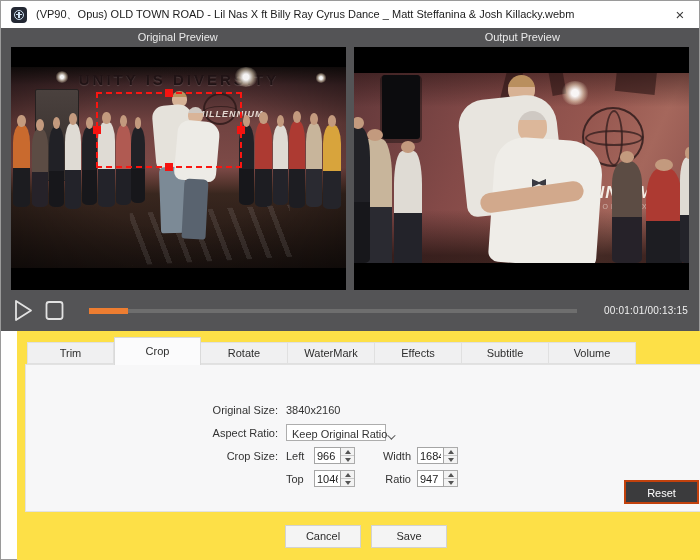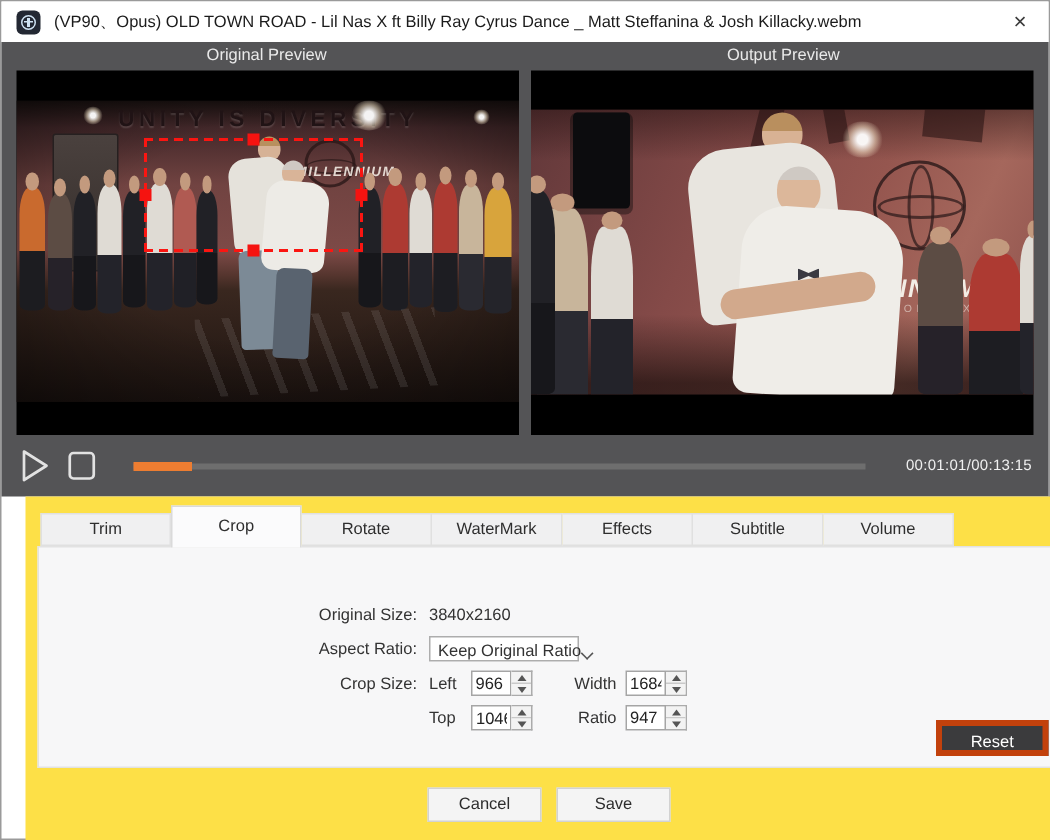--- a/index.html
+++ b/index.html
@@ -97,21 +97,21 @@
   .chev { width:6px; height:6px; border-right:1.3px solid #555; border-bottom:1.3px solid #555; transform:rotate(45deg) translateY(-2px); flex:0 0 auto; }
   .slabel1 { width:26px; text-align:left; margin-right:2px; flex:0 0 auto; }
   .slabel2 { width:40px; text-align:right; margin:0 6px 0 16px; flex:0 0 auto; }
   .spin { display:flex; height:17px; flex:0 0 auto; }
   .spin input { width:27px; height:17px; border:1px solid #a5a5a5; font-size:11px; font-family:"Liberation Sans",sans-serif; padding:0 2px; color:#222; background:#fff; }
   .spin-btns { width:14px; height:17px; border:1px solid #ababab; border-left:none; display:flex; flex-direction:column; background:#f3f3f3; }
   .sb { flex:1; display:flex; align-items:center; justify-content:center; background:#f3f3f3; }
   .sb.up { border-bottom:1px solid #c9c9c9; }
   .tri-up { width:0; height:0; border-left:3px solid transparent; border-right:3px solid transparent; border-bottom:4px solid #555; }
   .tri-dn { width:0; height:0; border-left:3px solid transparent; border-right:3px solid transparent; border-top:4px solid #555; }
-  .reset-btn { position:absolute; right:7px; bottom:7px; width:75px; height:24px; background:#3b3b3d; color:#fff; font-size:11px; border:4px solid #c2410c; text-align:center; line-height:22px; }
+  .reset-btn { position:absolute; right:7px; bottom:7px; width:75px; height:24px; background:#3b3b3d; color:#fff; font-size:11px; border:2px solid #c2410c; text-align:center; line-height:22px; }
   .footer { position:absolute; left:0; bottom:0; width:100%; height:50px; display:flex; align-items:center; justify-content:center; gap:10px; }
   .fbtn { width:76px; height:23px; background:#f4f4f4; border:1px solid #d2d2d2; font-size:11px; color:#2d2d2d; text-align:center; line-height:21px; }
 </style>
 </head>
 <body>
 
 <div class="window">
 
   <div class="titlebar">
     <div class="appicon">

